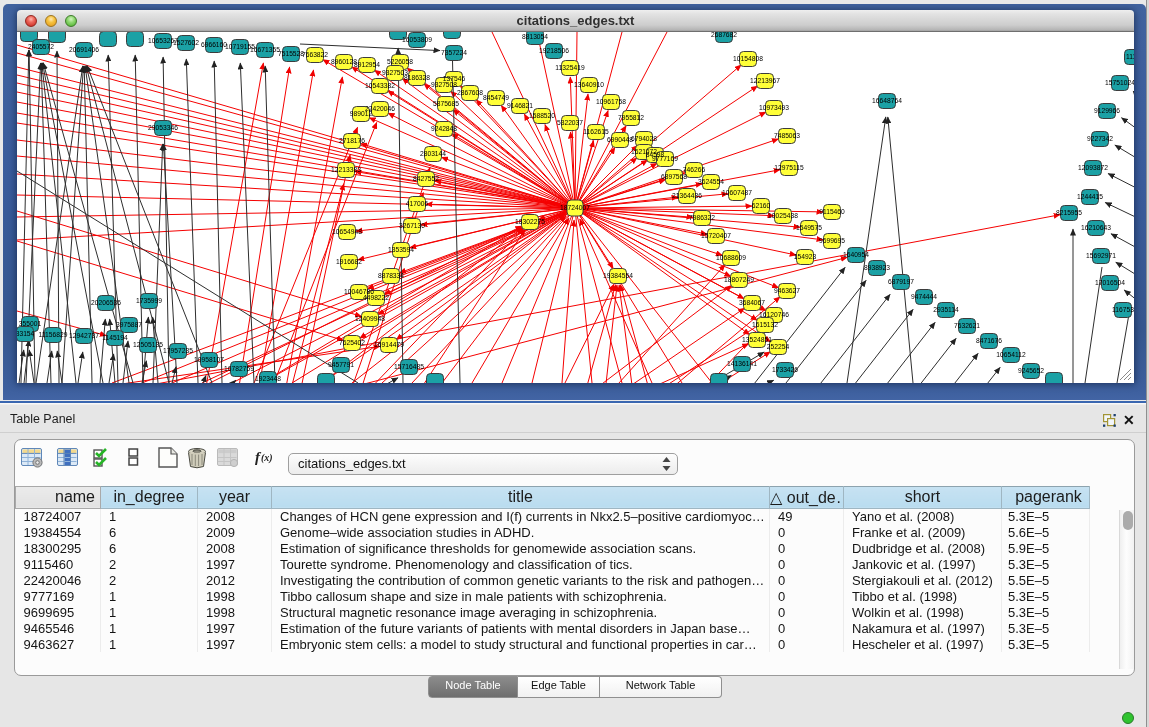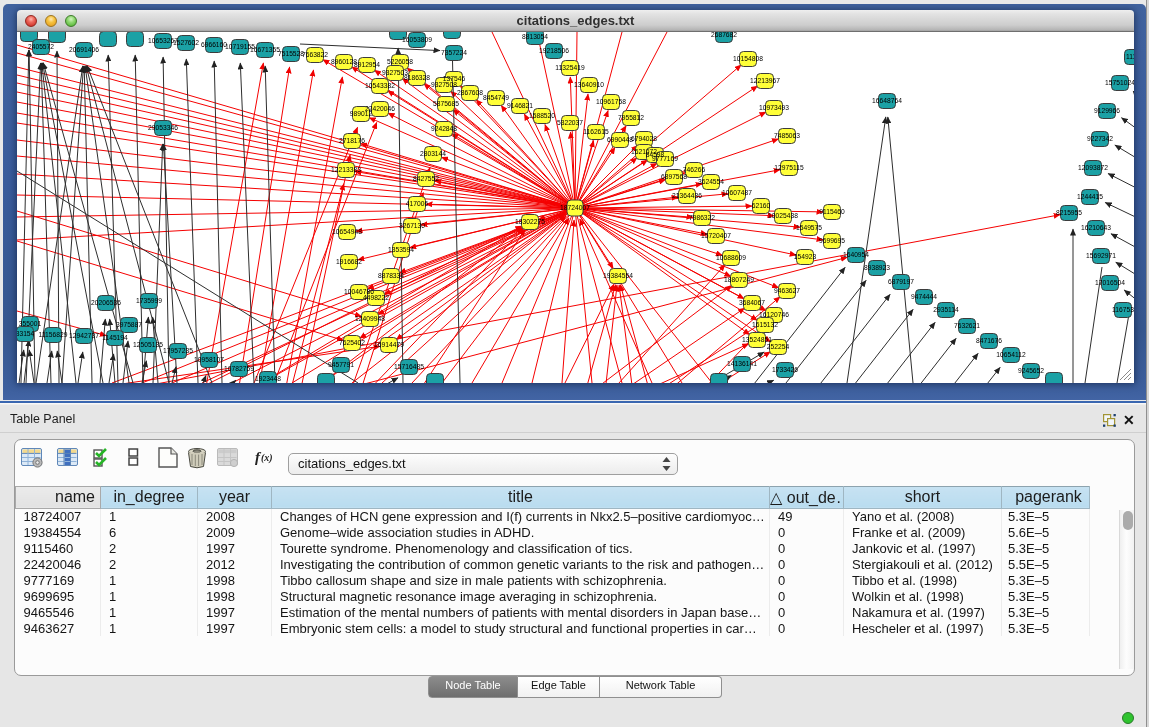--- a/index.html
+++ b/index.html
@@ -687,20 +687,29 @@
 <tr>
               <td class="c-name">19384554</td>
               <td class="c-deg">6</td>
               <td class="c-year">2009</td>
               <td class="c-title">Genome–wide association studies in ADHD.</td>
               <td class="c-out">0</td>
               <td class="c-short">Franke et al. (2009)</td>
               <td class="c-pr">5.6E–5</td>
             </tr>
 <tr>
+              <td class="c-name">18300295</td>
+              <td class="c-deg">6</td>
+              <td class="c-year">2008</td>
+              <td class="c-title">Estimation of significance thresholds for genomewide association scans.</td>
+              <td class="c-out">0</td>
+              <td class="c-short">Dudbridge et al. (2008)</td>
+              <td class="c-pr">5.9E–5</td>
+            </tr>
+<tr>
               <td class="c-name">9115460</td>
               <td class="c-deg">2</td>
               <td class="c-year">1997</td>
               <td class="c-title">Tourette syndrome. Phenomenology and classification of tics.</td>
               <td class="c-out">0</td>
               <td class="c-short">Jankovic et al. (1997)</td>
               <td class="c-pr">5.3E–5</td>
             </tr>
 <tr>
               <td class="c-name">22420046</td>
@@ -726,21 +735,21 @@
               <td class="c-year">1998</td>
               <td class="c-title">Structural magnetic resonance image averaging in schizophrenia.</td>
               <td class="c-out">0</td>
               <td class="c-short">Wolkin et al. (1998)</td>
               <td class="c-pr">5.3E–5</td>
             </tr>
 <tr>
               <td class="c-name">9465546</td>
               <td class="c-deg">1</td>
               <td class="c-year">1997</td>
-              <td class="c-title">Estimation of the mental numbers of patients with mental disorders in Japan base…</td>
+              <td class="c-title">Estimation of the future variants of patients with mental disorders in Japan base…</td>
               <td class="c-out">0</td>
               <td class="c-short">Nakamura et al. (1997)</td>
               <td class="c-pr">5.3E–5</td>
             </tr>
 <tr>
               <td class="c-name">9463627</td>
               <td class="c-deg">1</td>
               <td class="c-year">1997</td>
               <td class="c-title">Embryonic stem cells: a model to study structural and functional properties in car…</td>
               <td class="c-out">0</td>

